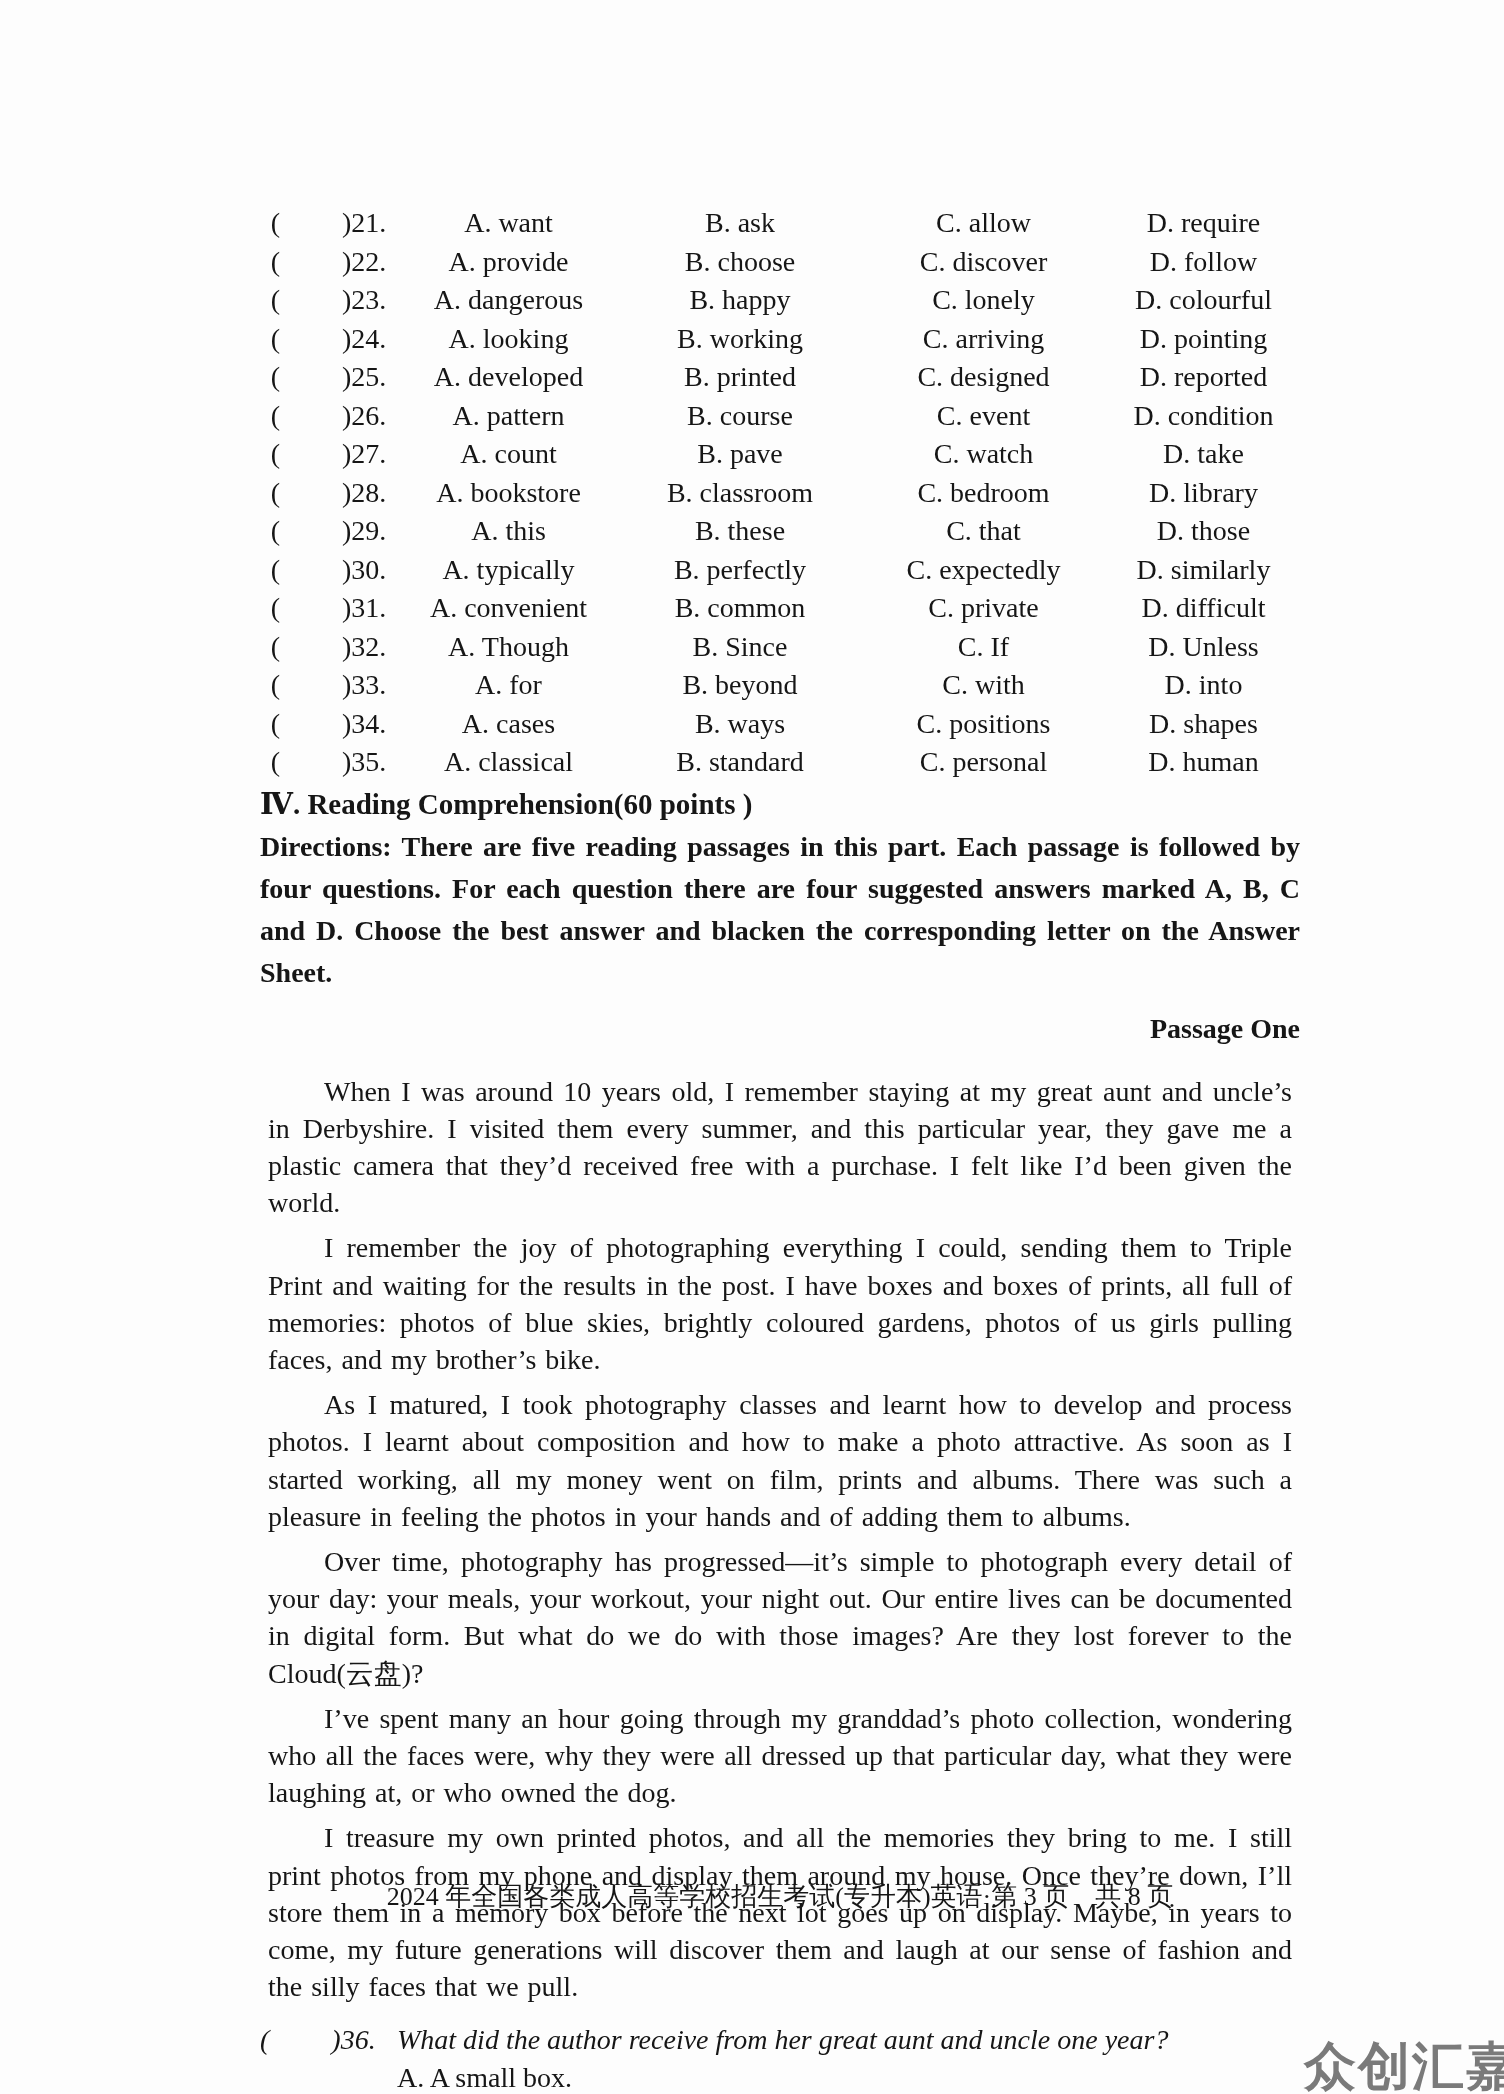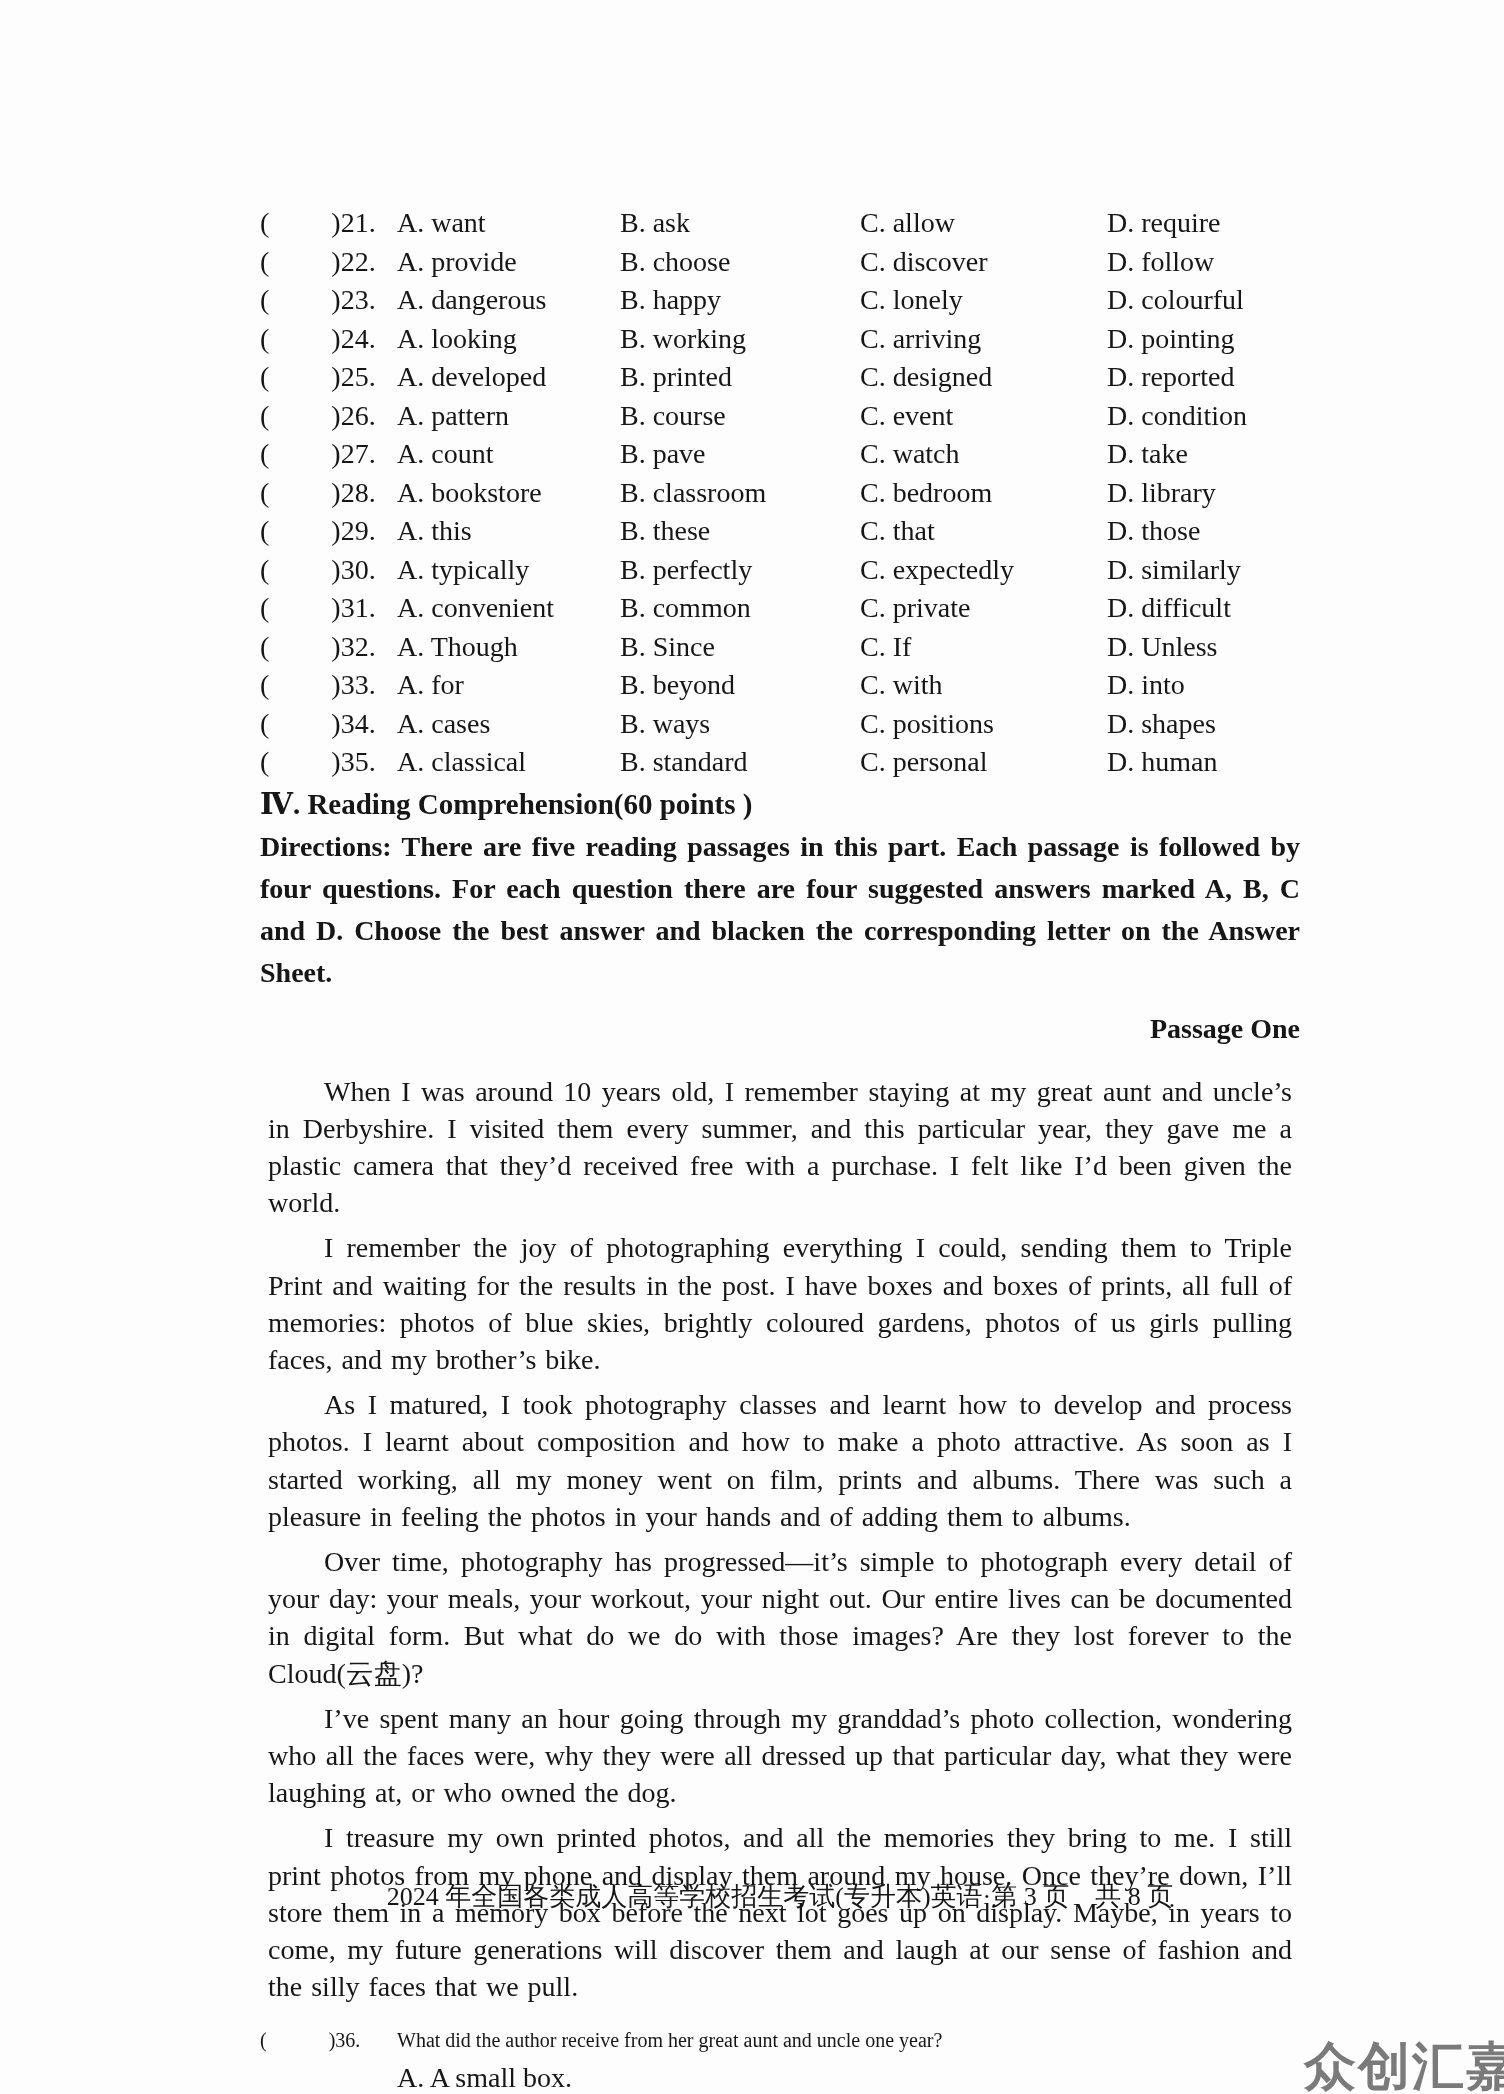--- a/index.html
+++ b/index.html
@@ -15,20 +15,21 @@
   .content{
     position:absolute;left:260px;top:204px;width:1040px;
   }
   
   .mc-row{
     display:grid;
     grid-template-columns:137px 223px 240px 247px auto;
     line-height:38.5px;
     font-size:28px;
     white-space:nowrap;
+    text-align:center;
   }
   .qno{white-space:nowrap;}
   .gap{display:inline-block;width:62px;}
   
   .sec-heading{
     font-size:29px;font-weight:bold;
     line-height:44px;
   }
   .directions{
     font-size:28px;font-weight:bold;
@@ -48,22 +49,23 @@
     line-height:37.2px;
     text-align:justify;
     text-indent:56px;
     word-spacing:2px;
     margin:8px;
   }
   .rc-question{
     display:grid;
     grid-template-columns:137px auto;
     line-height:38px;
-    font-size:20px;
+    font-size:28px;
     margin-top:16px;
+    font-style:italic;
   }
   .rc-options{
     display:grid;
     grid-template-columns:137px 463px auto;
     line-height:38px;
     font-size:28px;
   }
   .footer{
     position:absolute;left:260px;top:1878px;width:1040px;
     text-align:center;

